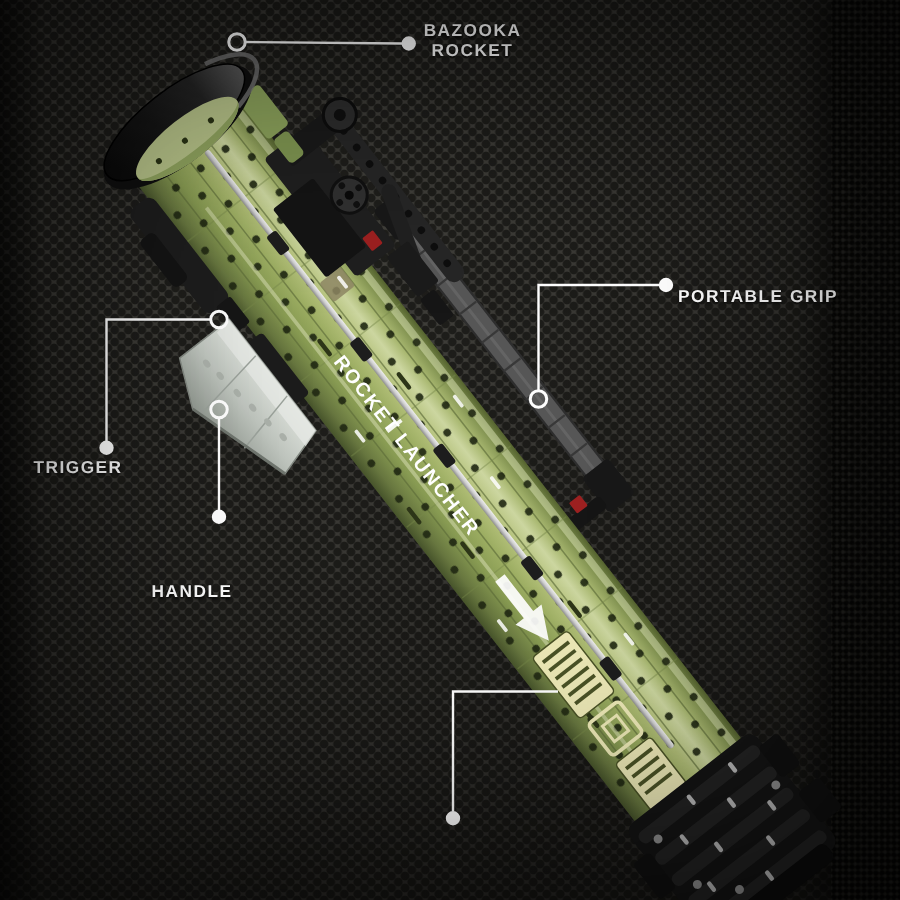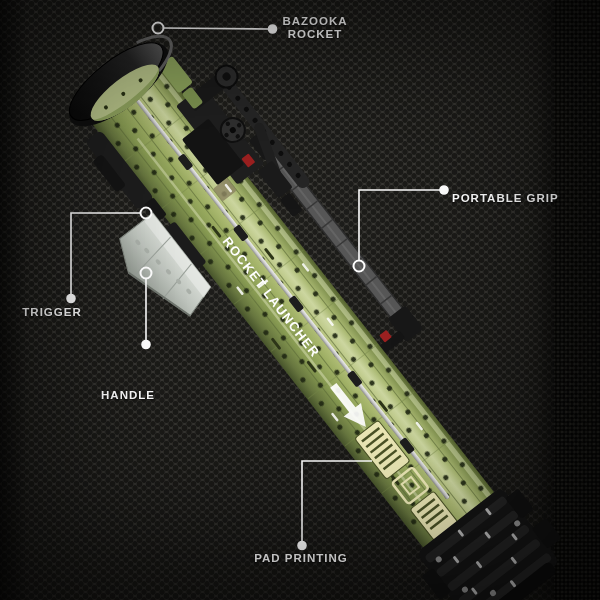--- a/index.html
+++ b/index.html
@@ -328,17 +328,16 @@
   <div class="callout-label lbl-grip">
     <span>PORTABLE GRIP</span>
   </div>
   <div class="callout-label lbl-trigger">
     <span>TRIGGER</span>
   </div>
   <div class="callout-label lbl-handle">
     <span>HANDLE</span>
   </div>
   <div class="callout-label lbl-pad">
-    <span>PAD PRINTING</span>
   </div>
 
   <div class="vignette"></div>
 </div>
 
 </body></html>

